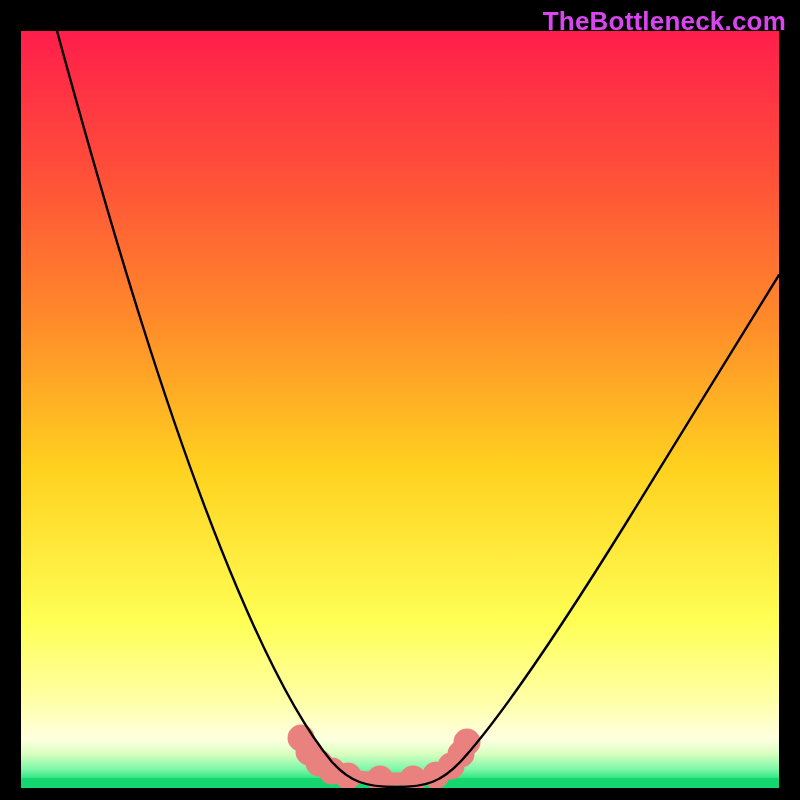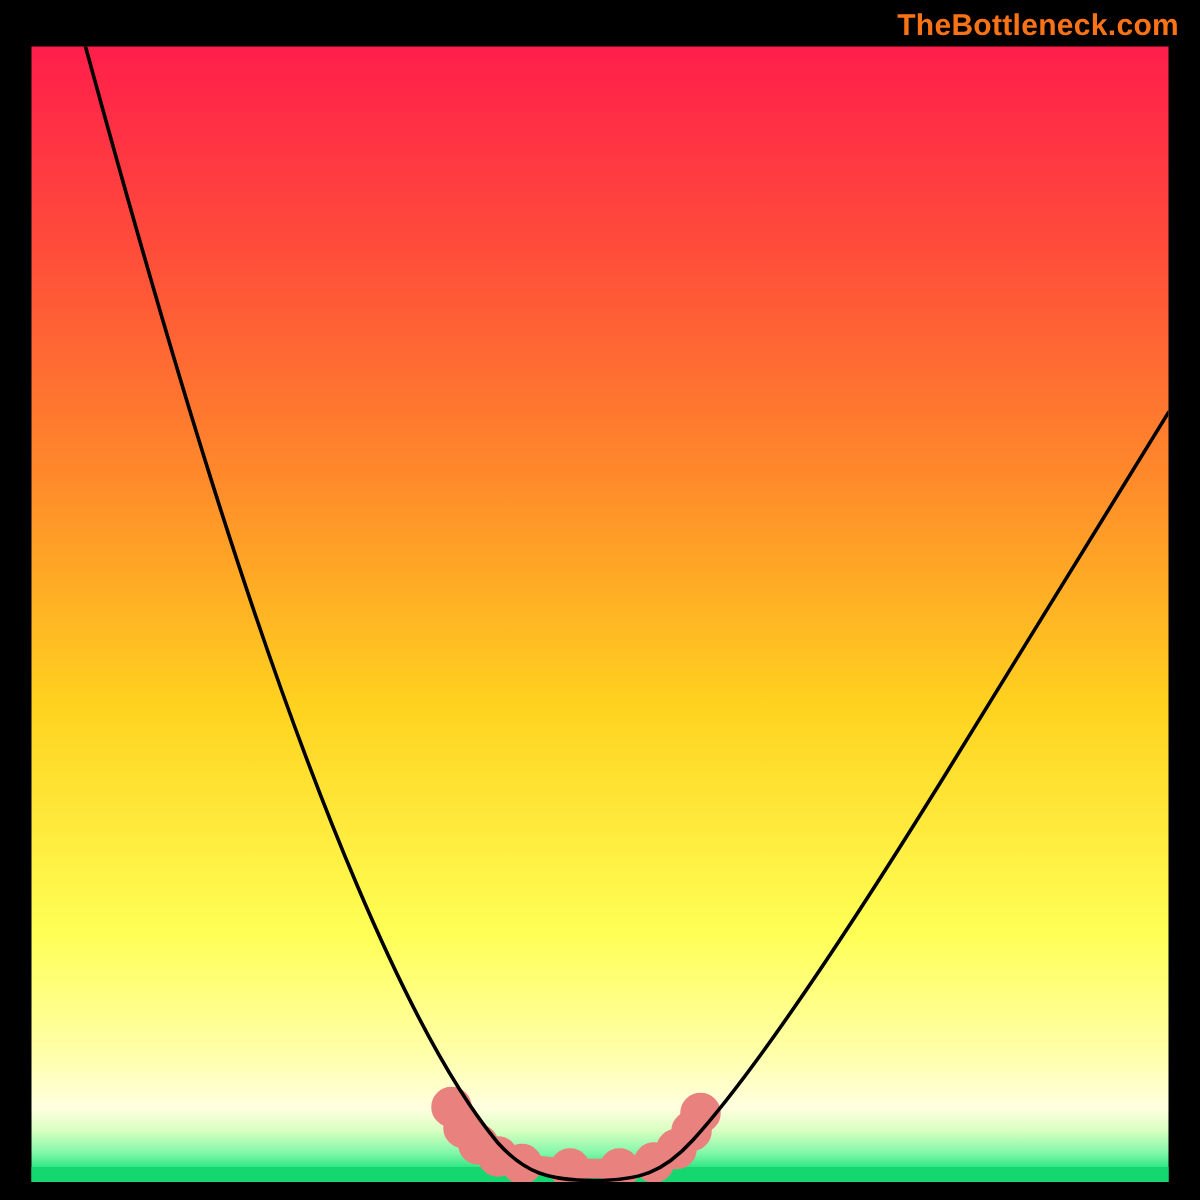--- a/index.html
+++ b/index.html
@@ -13,23 +13,23 @@
   }
   .stage {
     position: relative;
     width: 800px;
     height: 800px;
   }
   .watermark {
     position: absolute;
     top: 6px;
     right: 14px;
-    font-size: 20px;
+    font-size: 26px;
     font-weight: 600;
-    color: #f97316;
+    color: #d946ef;
     letter-spacing: 0.2px;
     user-select: none;
   }
   svg {
     display: block;
   }
 </style>
 </head>
 <body>
 

